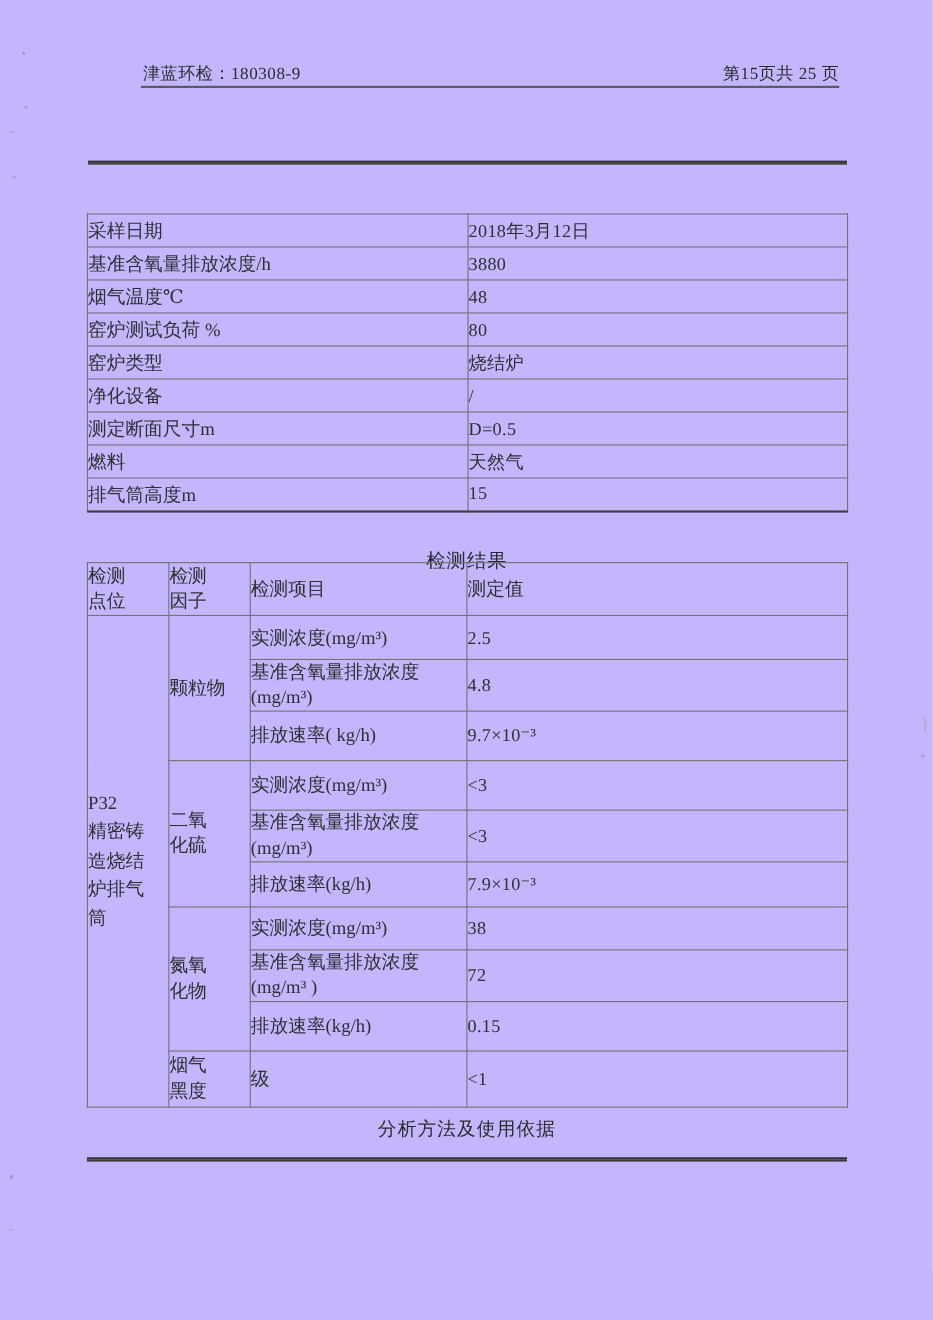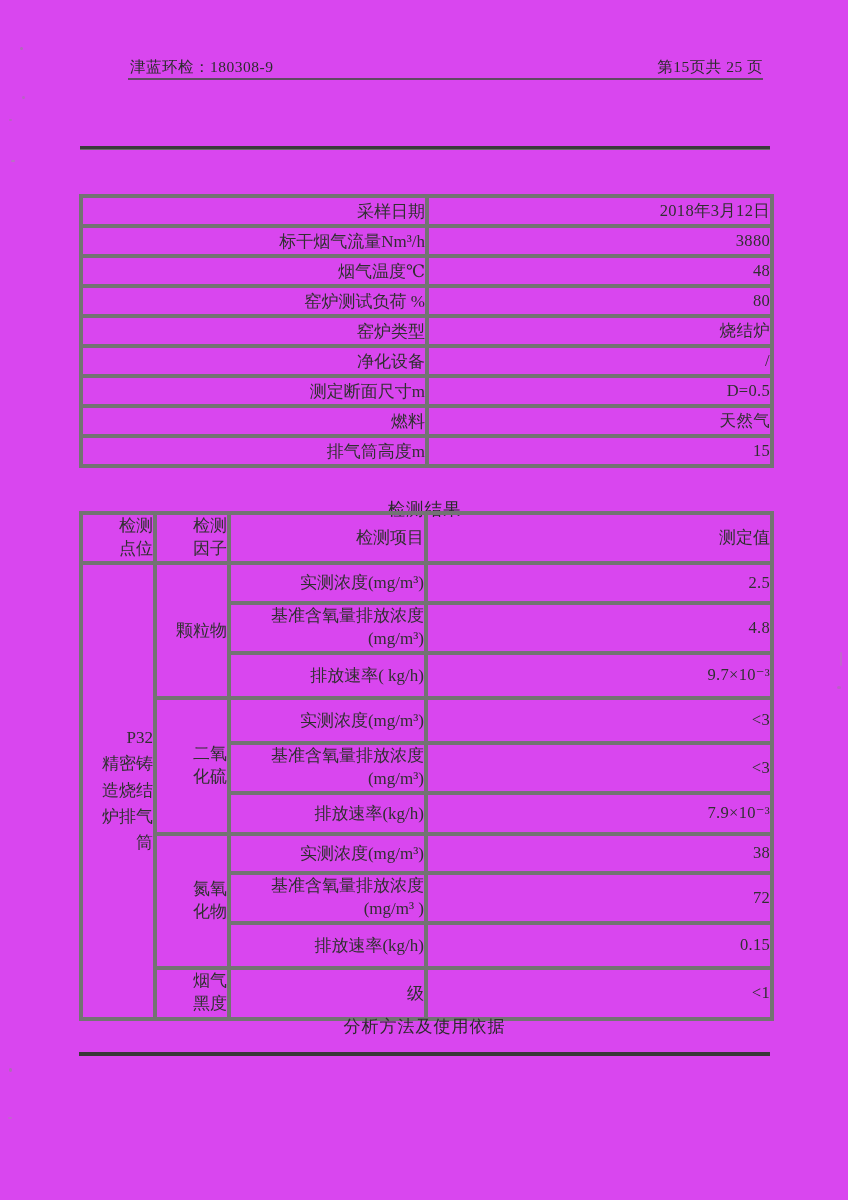--- a/index.html
+++ b/index.html
@@ -1,19 +1,19 @@
 <!DOCTYPE html>
 <html><head>
 <meta charset="utf-8">
 <style>
   * { margin:0; padding:0; box-sizing:border-box; }
   html,body { background:#e9e9e7; }
   .sheet {
     position:relative; width:848px; height:1200px;
-    background:#d946ef; overflow:hidden;
+    background:#c4b5fd; overflow:hidden;
     font-family:"Liberation Serif","DejaVu Serif",serif;
     color:#2e2e2e;
   }
   
   .doc-header {
     position:absolute; top:57px; left:130px; width:633px;
     display:flex; justify-content:space-between; align-items:baseline;
     font-size:15.5px; letter-spacing:0.5px; color:#2c2c2c;
   }
   .header-rule {
@@ -39,22 +39,22 @@
   .footer-title {
     position:absolute; top:1015px; left:79px; width:691px; text-align:center;
     font-size:17px; color:#2b2b2b; letter-spacing:1px;
   }
   
   table {
     position:absolute; left:79px; width:691px;
     border-collapse:collapse; table-layout:fixed;
   }
   td, th {
-    border:4px solid #737373;
-    text-align:right; vertical-align:middle;
+    border:1px solid #737373;
+    text-align:left; vertical-align:middle;
     font-weight:normal; font-size:17px; color:#303030;
     overflow:hidden;
   }
   .ml { white-space:pre-line; line-height:1.35; }
   .t1 { top:194px; border-bottom:2px solid #424242; }
   .t1 td { height:30px; }
   .t2 { top:511px; }
   .t2 .hrow th { height:48px; }
   .val { font-size:16.5px; letter-spacing:.3px; }
   .r40{height:40px}.r45{height:45px}.r47{height:47px}.r41{height:41px}
@@ -82,21 +82,21 @@
     <colgroup>
         <col style="width:346px">
         <col style="width:345px">
       </colgroup>
     <tbody>
       <tr>
         <td>采样日期</td>
         <td class="val">2018年3月12日</td>
       </tr>
       <tr>
-        <td>标干烟气流量Nm³/h</td>
+        <td>基准含氧量排放浓度/h</td>
         <td class="val">3880</td>
       </tr>
       <tr>
         <td>烟气温度℃</td>
         <td class="val">48</td>
       </tr>
       <tr>
         <td>窑炉测试负荷 %</td>
         <td class="val">80</td>
       </tr>

